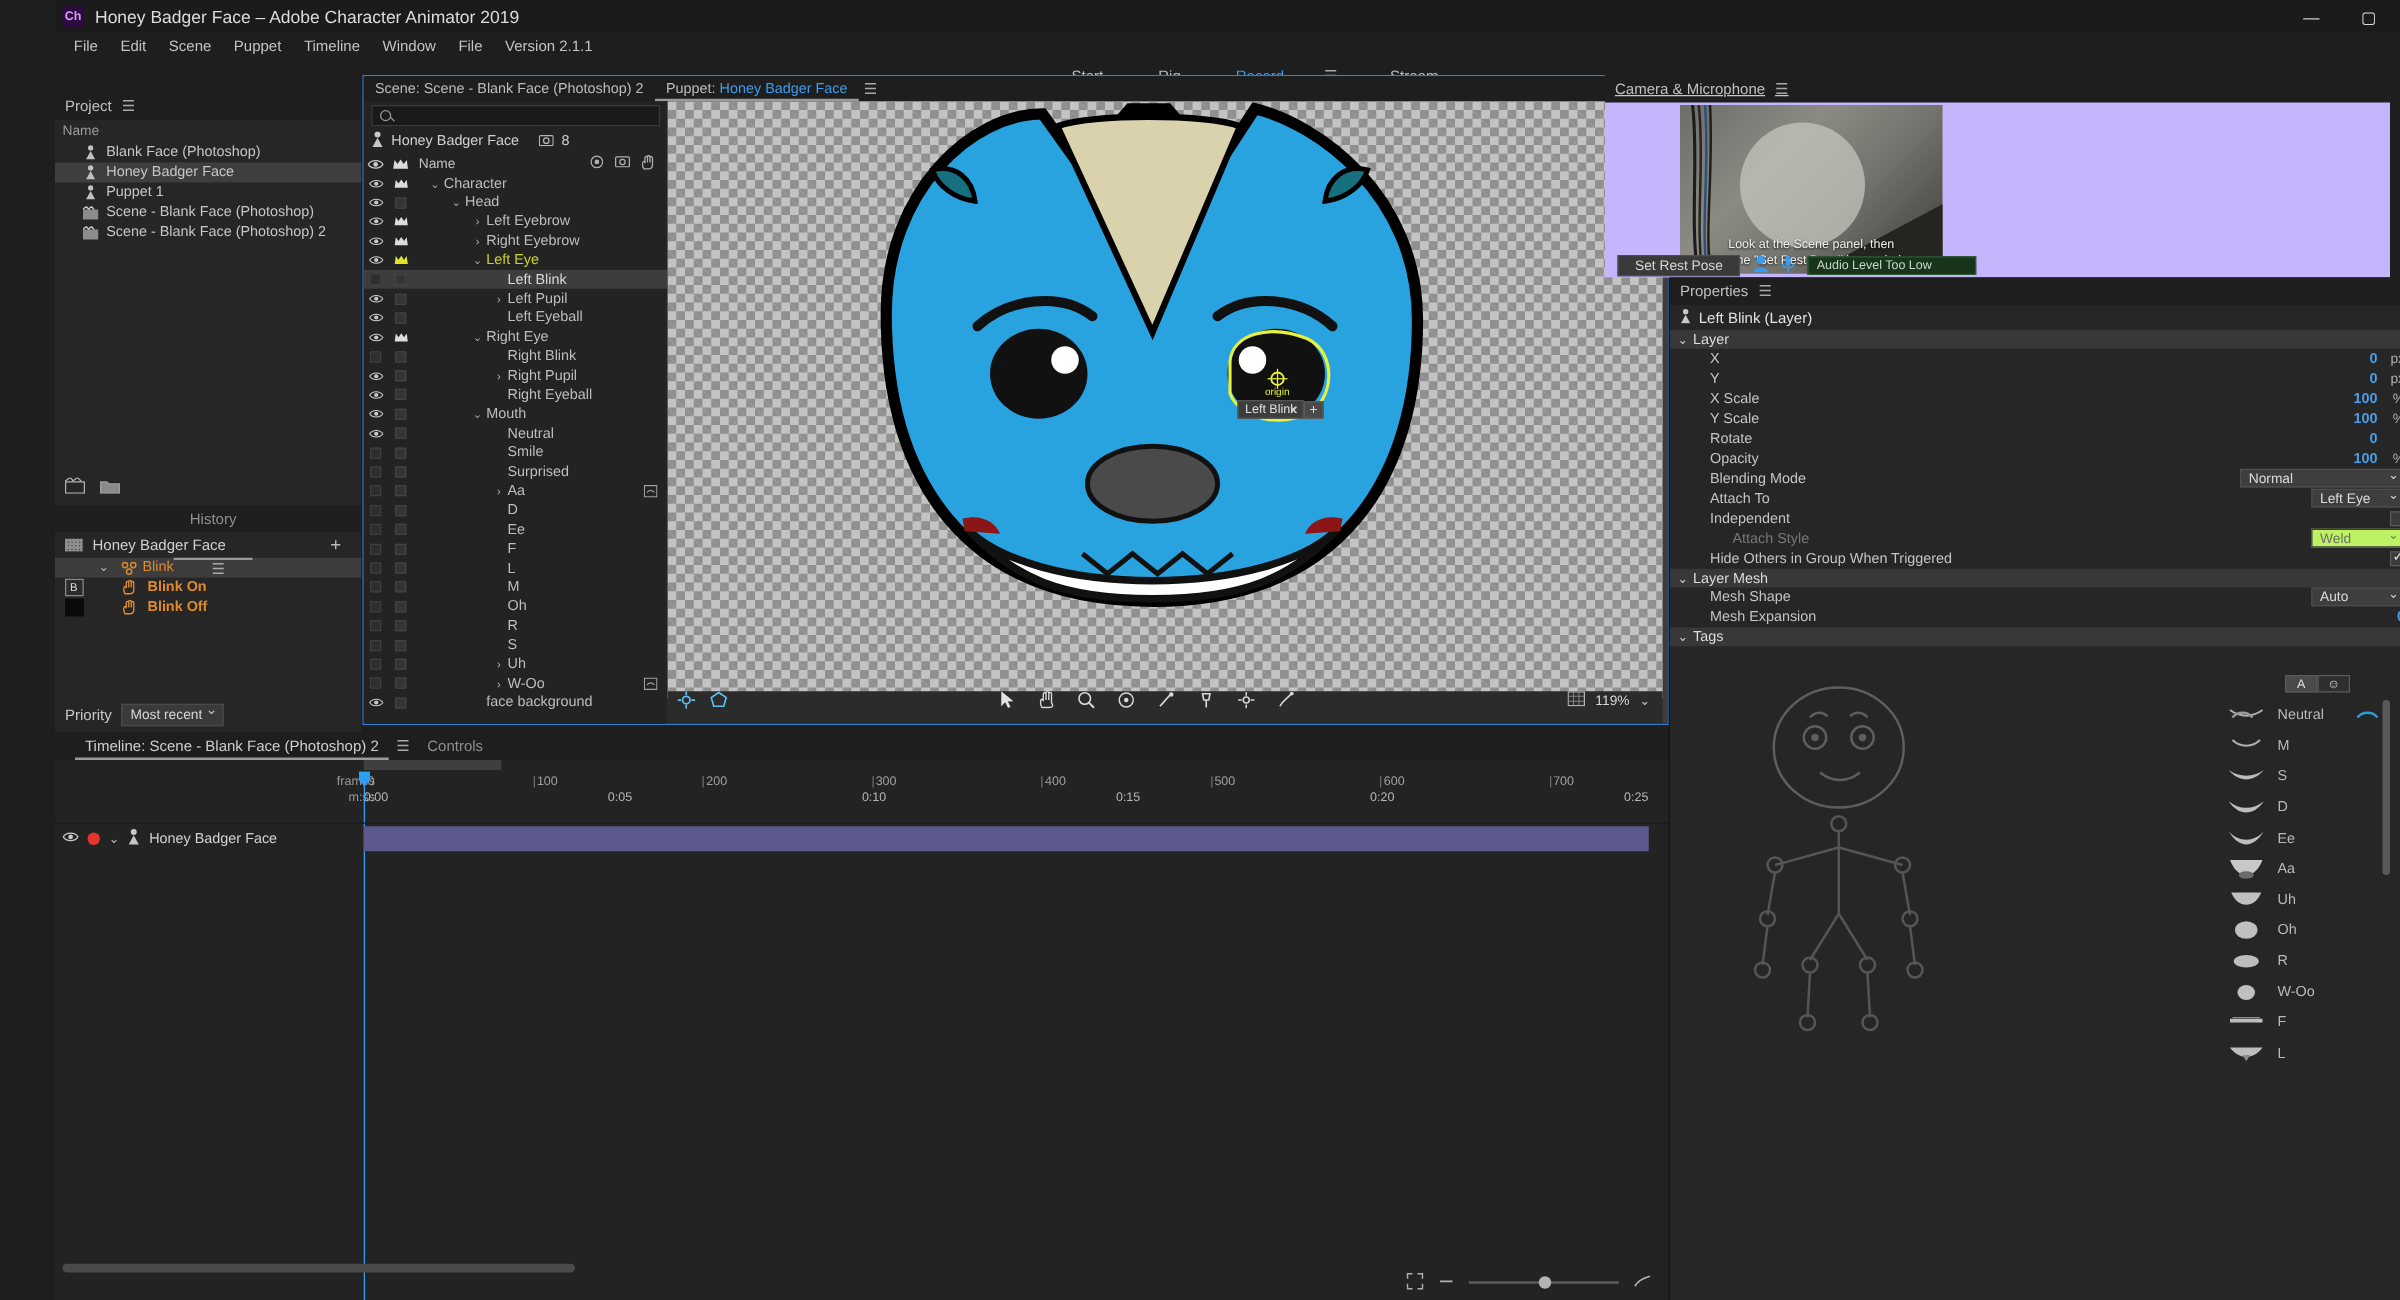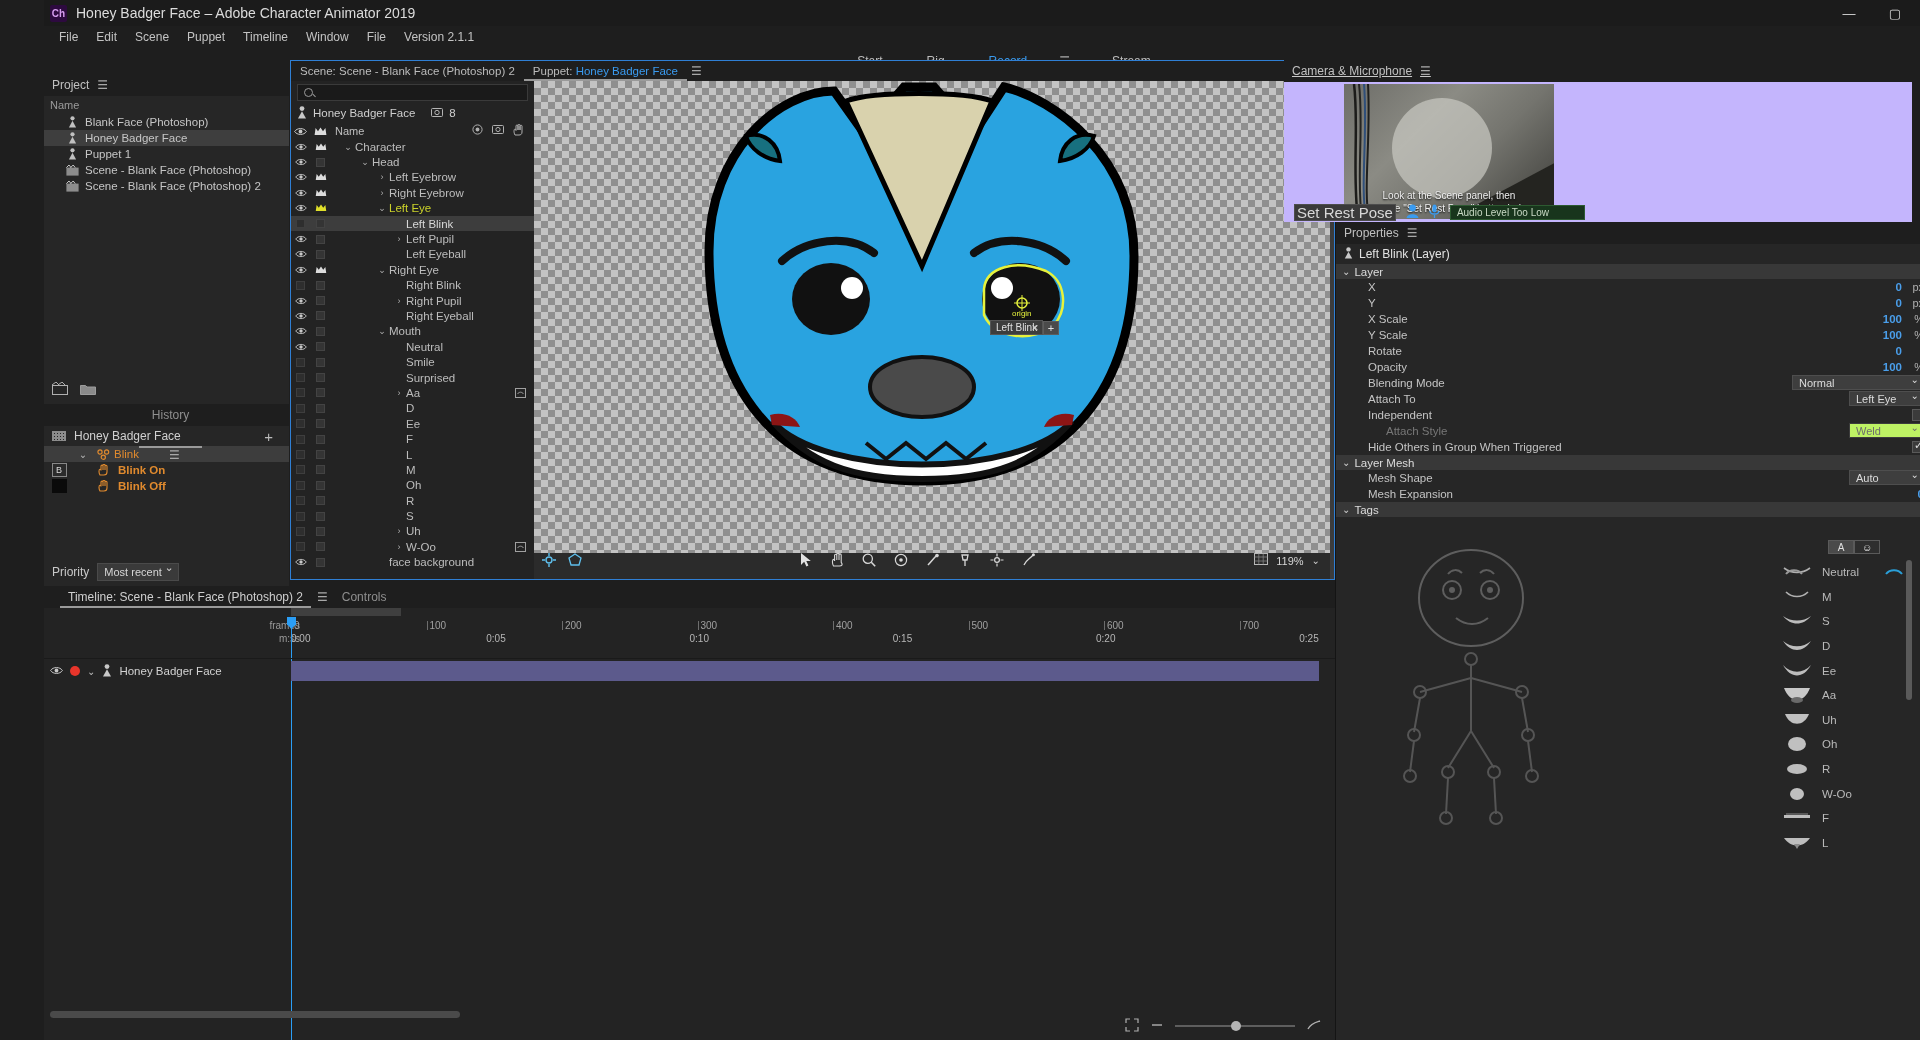--- a/index.html
+++ b/index.html
@@ -179,21 +179,21 @@
   .cam-circle { position: absolute; left: 48px; top: 14px; width: 100px; height: 100px;
                 border-radius: 50%; background: rgba(200,200,192,.72); filter: blur(.4px); }
   .cam-cables { position: absolute; left: 6px; top: 0; width: 22px; height: 135px; }
   .cam-diag { position: absolute; right: -22px; bottom: -12px; width: 130px; height: 42px;
               background: #242420; transform: rotate(-28deg); }
   .cam-overlay { position: absolute; left: 0; bottom: 4px; width: 100%; text-align: center;
                  color: #f0f0f0; font-size: 10px; line-height: 13px; text-shadow: 0 1px 2px #000; }
   .cam-bar { position: absolute; left: 0; bottom: 0; width: 628px; height: 19px;
              display: flex; align-items: center; gap: 10px; padding-left: 10px; }
   .btn-small { background: #3a3a3a; border: 1px solid #4d4d4d; color: #d8d8d8;
-               font-size: 15px; padding: 1px 2px; height: 17px; line-height: 14px; }
+               font-size: 11px; padding: 1px 13px; height: 17px; line-height: 14px; }
   .audio-meter { background: #18351c; border: 1px solid #2d5a31; color: #c9d9c5;
                  font-size: 10px; padding: 1px 6px; width: 135px; height: 15px; line-height: 12px; }
 
   #properties-panel { left: 1292px; top: 222px; width: 628px; height: 310px; background: #262626; }
   .prop-title { height: 20px; display: flex; align-items: center; gap: 6px; padding-left: 8px;
                 font-size: 12px; color: #e2e2e2; }
   .sect-head { height: 15px; background: #383838; display: flex; align-items: center;
                padding-left: 6px; font-size: 11.5px; color: #dcdcdc; gap: 4px; }
   .prow { height: 16px; display: flex; align-items: center; font-size: 11.5px; color: #c4c4c4;
           padding-left: 32px; position: relative; }

